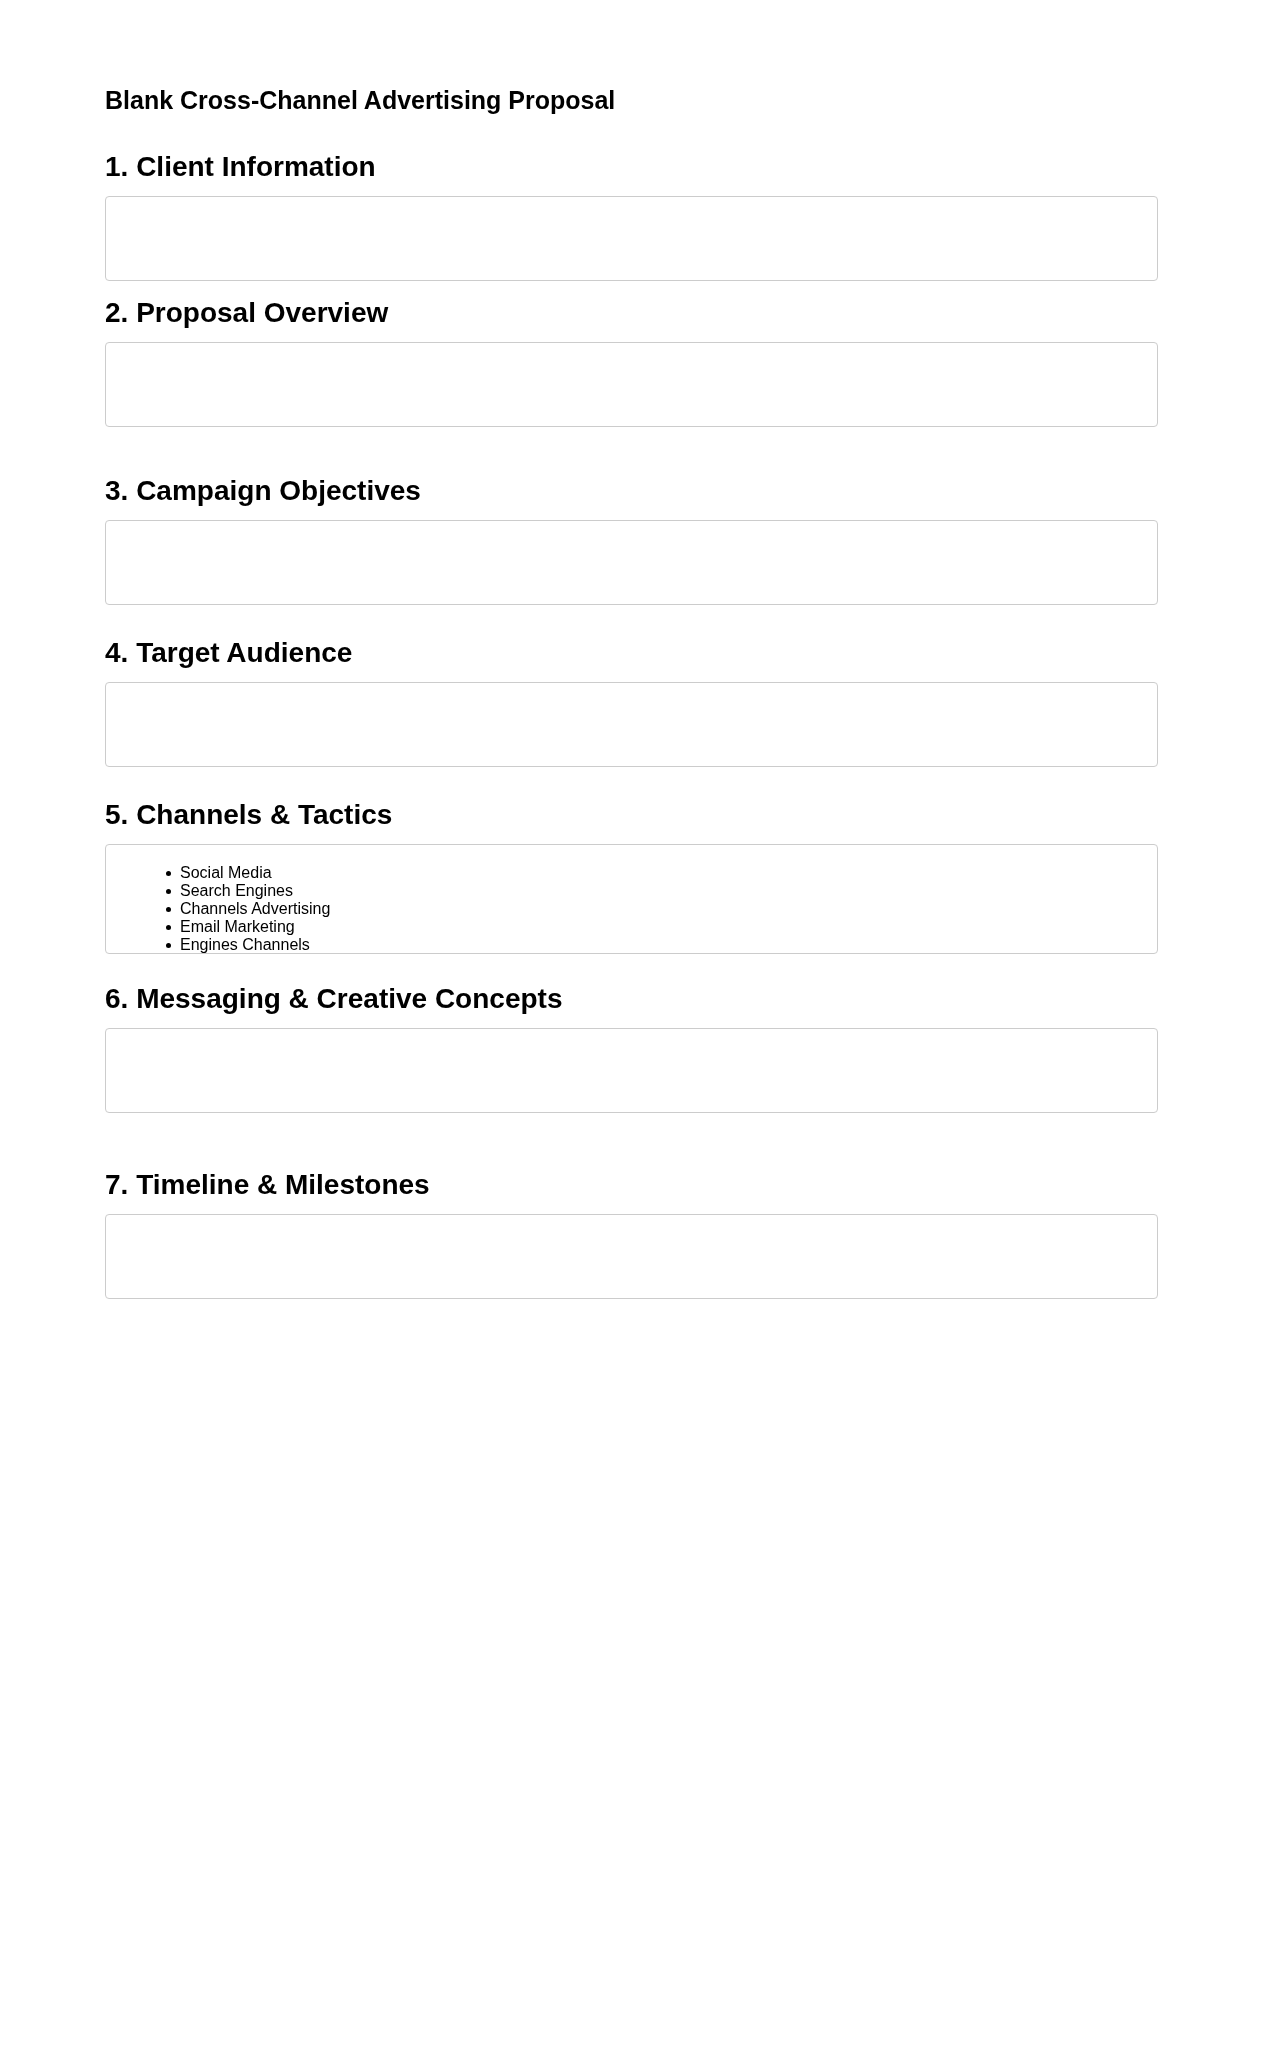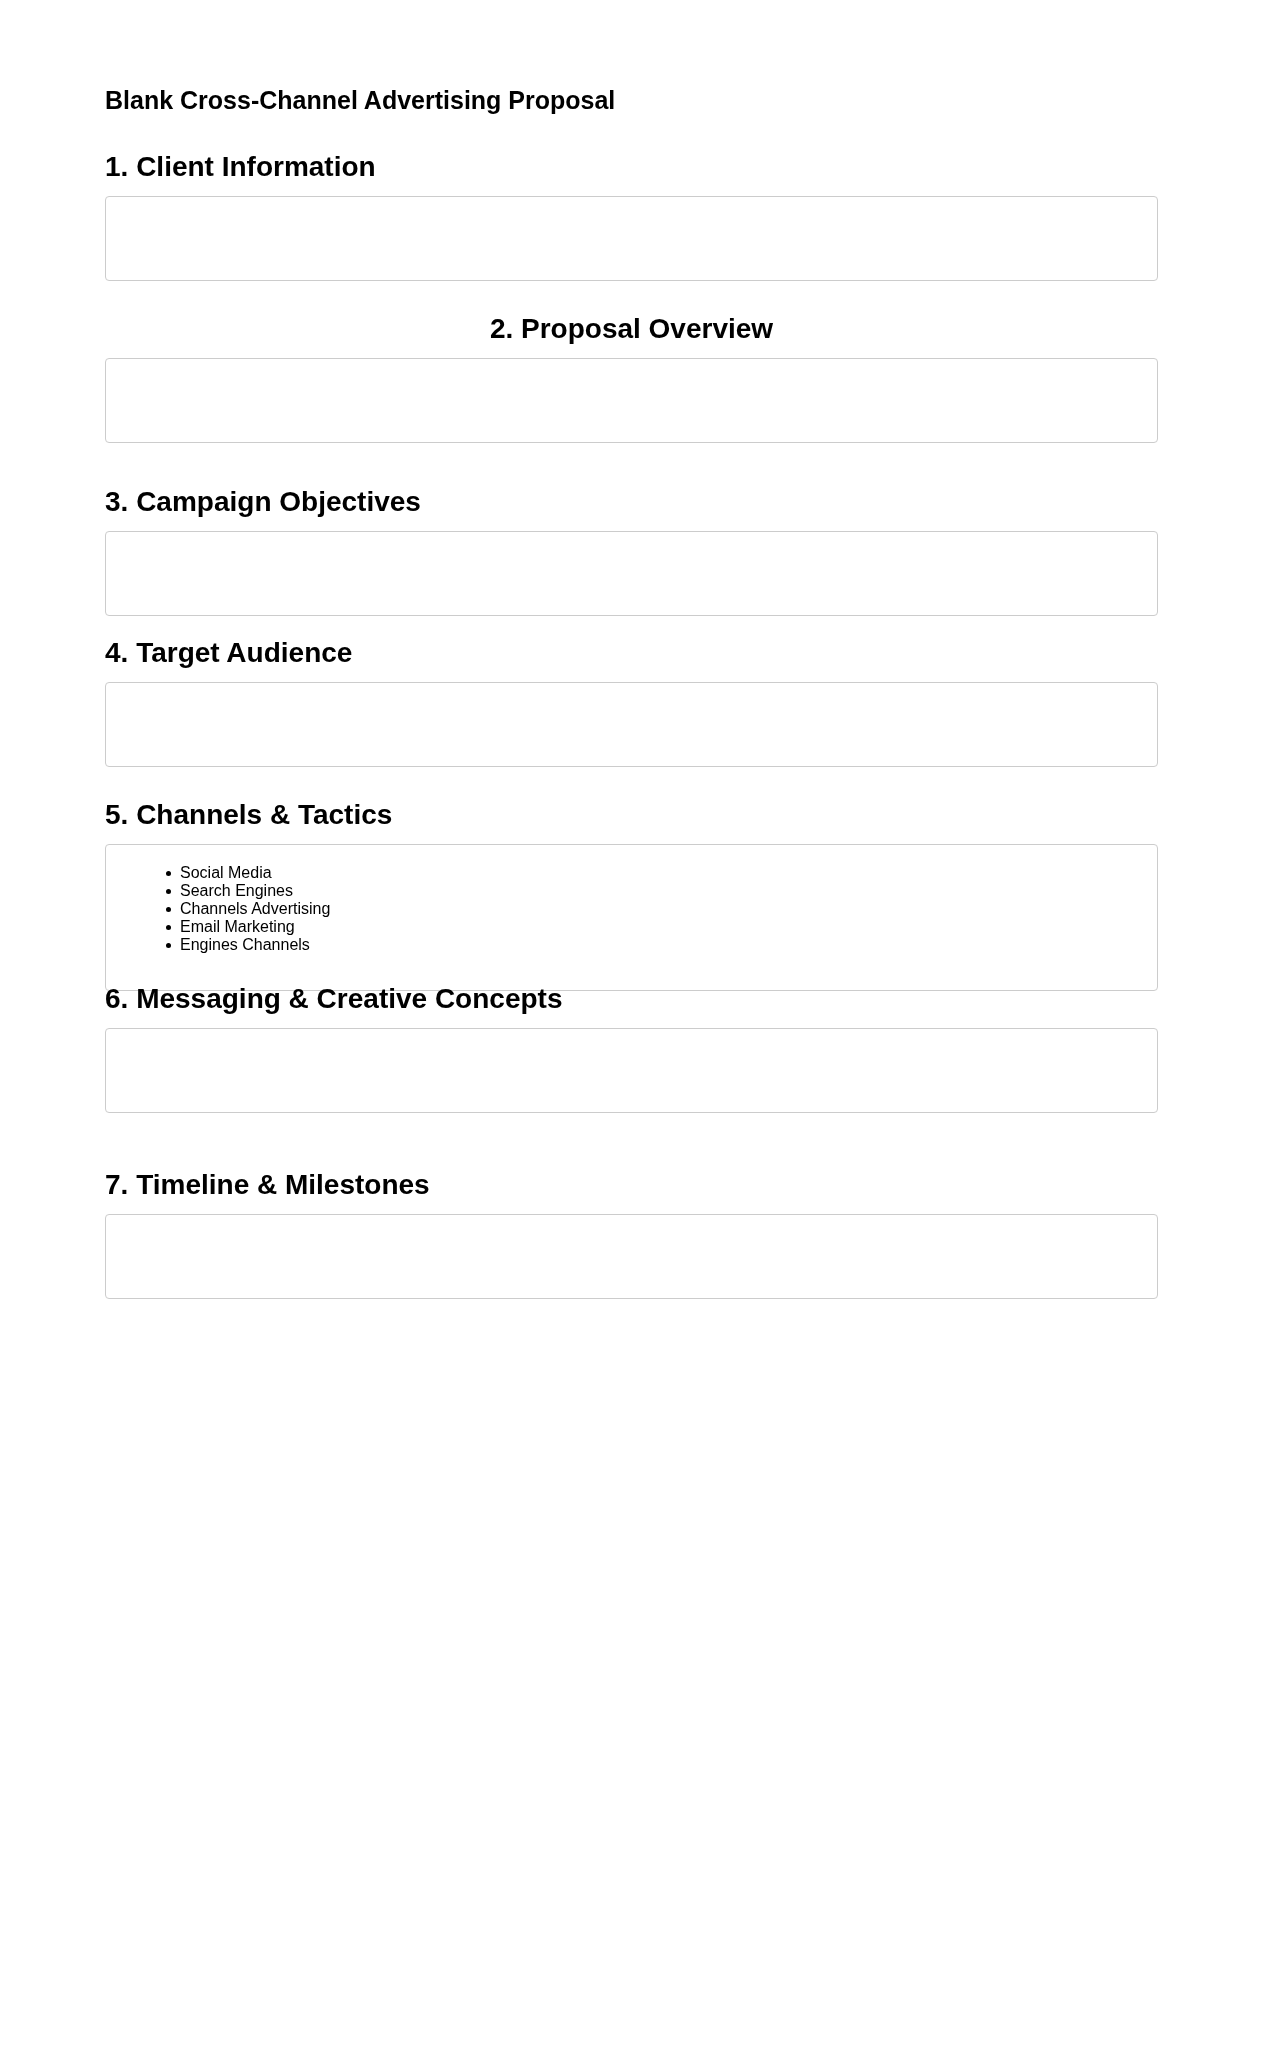--- a/index.html
+++ b/index.html
@@ -48,21 +48,21 @@
       left: 0;
       top: 41px;
       width: 1053px;
       height: 85px;
       box-sizing: border-box;
       border: 1px solid #cccccc;
       border-radius: 4px;
       background: #ffffff;
     }
     .section-box.list-box {
-      height: 147px;
+      height: 110px;
       text-decoration: underline;
     }
     .channel-list {
       position: absolute;
       left: 74px;
       top: 19px;
       margin: 0;
       padding: 0 0 0 0;
       list-style: none;
       font-size: 16px;
@@ -89,26 +89,26 @@
 
 <div class="page">
 
   <h1 class="doc-title">Blank Cross-Channel Advertising Proposal</h1>
 
   <div class="section" style="top:155px;">
     <h2 class="section-heading">1. Client Information</h2>
     <div class="section-box"></div>
   </div>
 
-  <div class="section" style="top:317px;text-align:center;">
+  <div class="section" style="top:301px;">
     <h2 class="section-heading">2. Proposal Overview</h2>
     <div class="section-box"></div>
   </div>
 
-  <div class="section" style="top:479px;margin-top:11px;">
+  <div class="section" style="top:479px;">
     <h2 class="section-heading">3. Campaign Objectives</h2>
     <div class="section-box"></div>
   </div>
 
   <div class="section" style="top:641px;">
     <h2 class="section-heading">4. Target Audience</h2>
     <div class="section-box"></div>
   </div>
 
   <div class="section" style="top:803px;">

